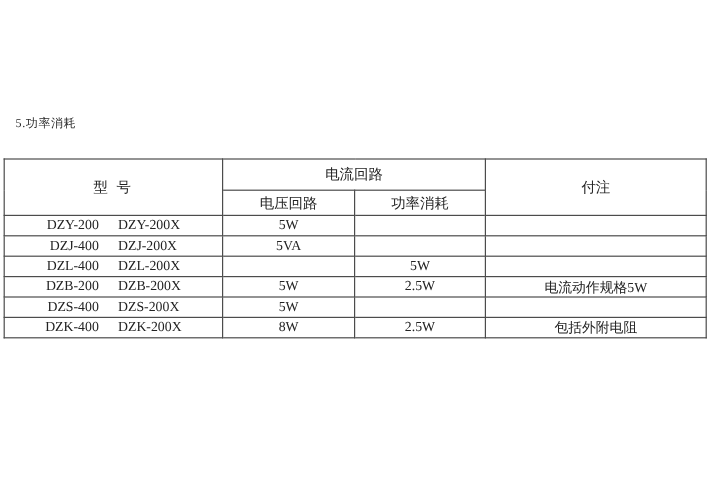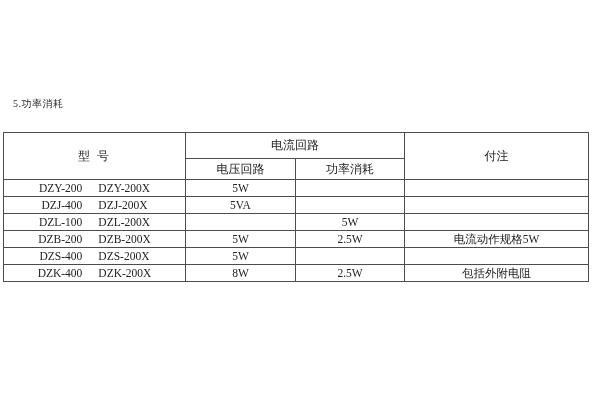--- a/index.html
+++ b/index.html
@@ -102,21 +102,21 @@
           </span>
         </td>
         <td>5VA</td>
         <td></td>
         <td></td>
       </tr>
 
       <tr>
         <td class="model-cell">
           <span class="model-pair">
-            <span>DZL-100</span>
+            <span>DZL-400</span>
             <span>DZL-200X</span>
           </span>
         </td>
         <td></td>
         <td>5W</td>
         <td></td>
       </tr>
 
       <tr>
         <td class="model-cell">

